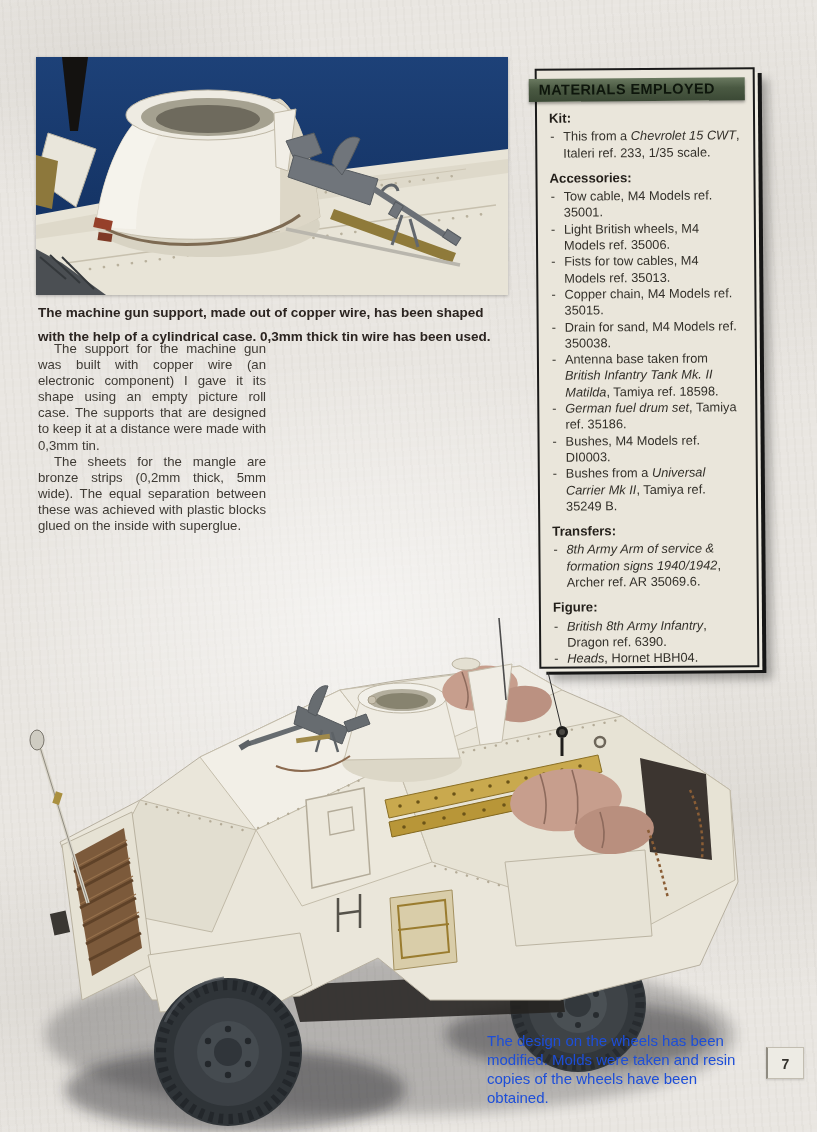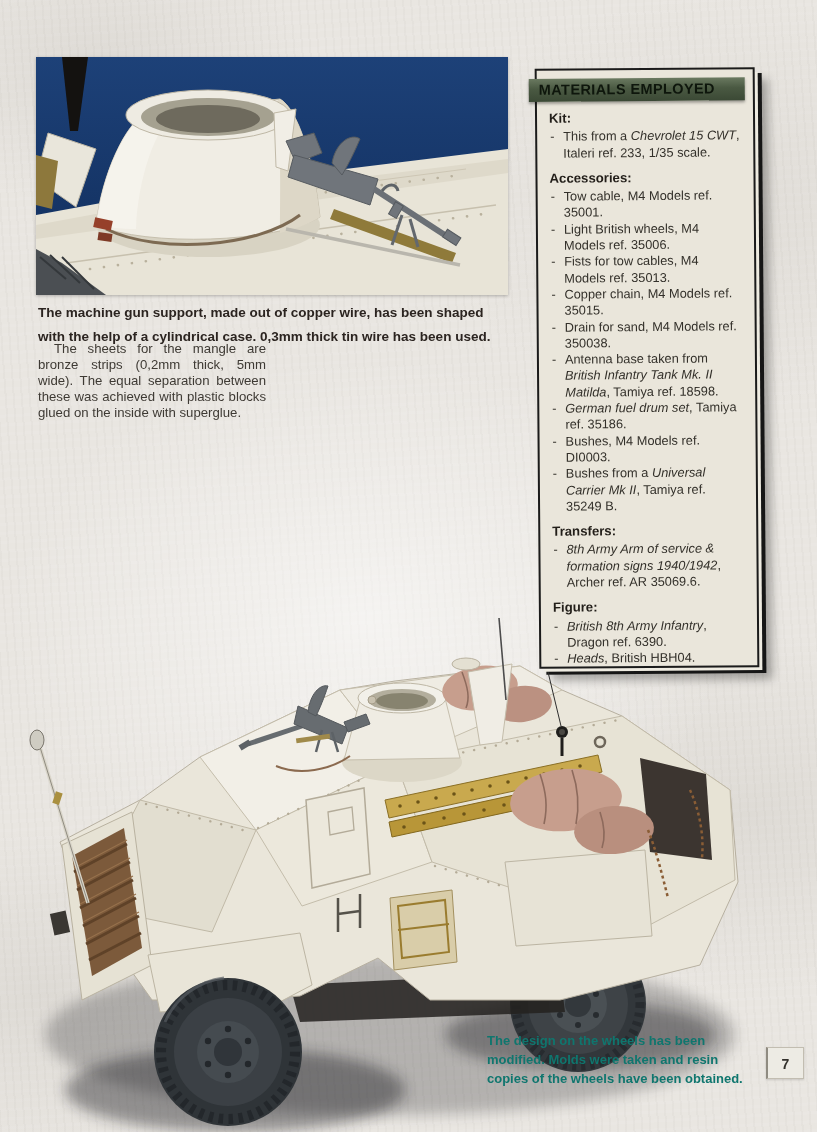--- a/index.html
+++ b/index.html
@@ -52,21 +52,21 @@
     color:#33302a;font-size:12.8px;line-height:16.3px;}
   .sec-h{font-weight:bold;color:#221e19;font-size:13.2px;margin:9px 0 2px 0;}
   .sec-h:first-child{margin-top:0;}
   ul.sec-list{list-style:none;margin:0;padding:0;}
   ul.sec-list li{position:relative;padding-left:14px;margin:0;}
   ul.sec-list li::before{content:"-";position:absolute;left:1px;top:0;color:#33302a;}
 
   
   .caption-bottom{
     left:487px;top:1031px;width:272px;
-    font-weight:bold;font-size:13px;line-height:19px;color:#0f766e;
+    font-weight:normal;font-size:15px;line-height:19px;color:#1d4ed8;
   }
   .pagenum{
     left:766px;top:1047px;width:38px;height:32px;
     background:#edebe4;border:1px solid #c2bdb1;border-left:2px solid #8f8b81;
     box-shadow:0 1px 2px rgba(0,0,0,.15);
     font-weight:bold;font-size:14px;color:#33312c;text-align:center;line-height:32px;
     box-sizing:border-box;
   }
 
   
@@ -134,20 +134,21 @@
     <rect x="356" y="146" width="9" height="14" transform="rotate(30 360 152)"></rect>
     <line x1="366" y1="158" x2="356" y2="188" stroke="#63686e" stroke-width="3"></line>
     <line x1="374" y1="162" x2="382" y2="190" stroke="#63686e" stroke-width="3"></line>
     <path d="M 346,134 c 6,-8 14,-8 16,0" fill="none" stroke="#5d6267" stroke-width="3"></path>
   </g>
 </svg>
 
 <div class="abs caption-top">The machine gun support, made out of copper wire, has been shaped with the help of a cylindrical case. 0,3mm thick tin wire has been used.</div>
 
 <div class="abs article">
+    <p>The support for the machine gun was built with copper wire (an electronic component) I gave it its shape using an empty picture roll case. The supports that are designed to keep it at a distance were made with 0,3mm tin.</p>
     <p>The sheets for the mangle are bronze strips (0,2mm thick, 5mm wide). The equal separation between these was achieved with plastic blocks glued on the inside with superglue.</p>
   </div>
 
 <div class="abs panel">
   <div class="panel-title">MATERIALS EMPLOYED</div>
   <div class="panel-body">
       <div class="sec-h">Kit:</div>
       <ul class="sec-list">
         <li><span>This from a </span><i>Chevrolet 15 CWT</i><span>, Italeri ref. 233, 1/35 scale.</span></li>
       </ul>
@@ -163,21 +164,21 @@
         <li><span>Bushes, M4 Models ref. DI0003.</span></li>
         <li><span>Bushes from a </span><i>Universal Carrier Mk II</i><span>, Tamiya ref. 35249 B.</span></li>
       </ul>
       <div class="sec-h">Transfers:</div>
       <ul class="sec-list">
         <li><span></span><i>8th Army Arm of service &amp; formation signs 1940/1942</i><span>, Archer ref. AR 35069.6.</span></li>
       </ul>
       <div class="sec-h">Figure:</div>
       <ul class="sec-list">
         <li><span></span><i>British 8th Army Infantry</i><span>, Dragon ref. 6390.</span></li>
-        <li><span></span><i>Heads</i><span>, British HBH04.</span></li>
+        <li><span></span><i>Heads</i><span>, Hornet HBH04.</span></li>
       </ul>
     </div>
 </div>
 
 <svg class="abs vehicle" viewBox="0 598 817 534">
   <defs>
     <filter id="soft" x="-30%" y="-30%" width="160%" height="160%">
         <feGaussianBlur stdDeviation="7"></feGaussianBlur>
       </filter>
     <filter id="soft2" x="-30%" y="-30%" width="160%" height="160%">

